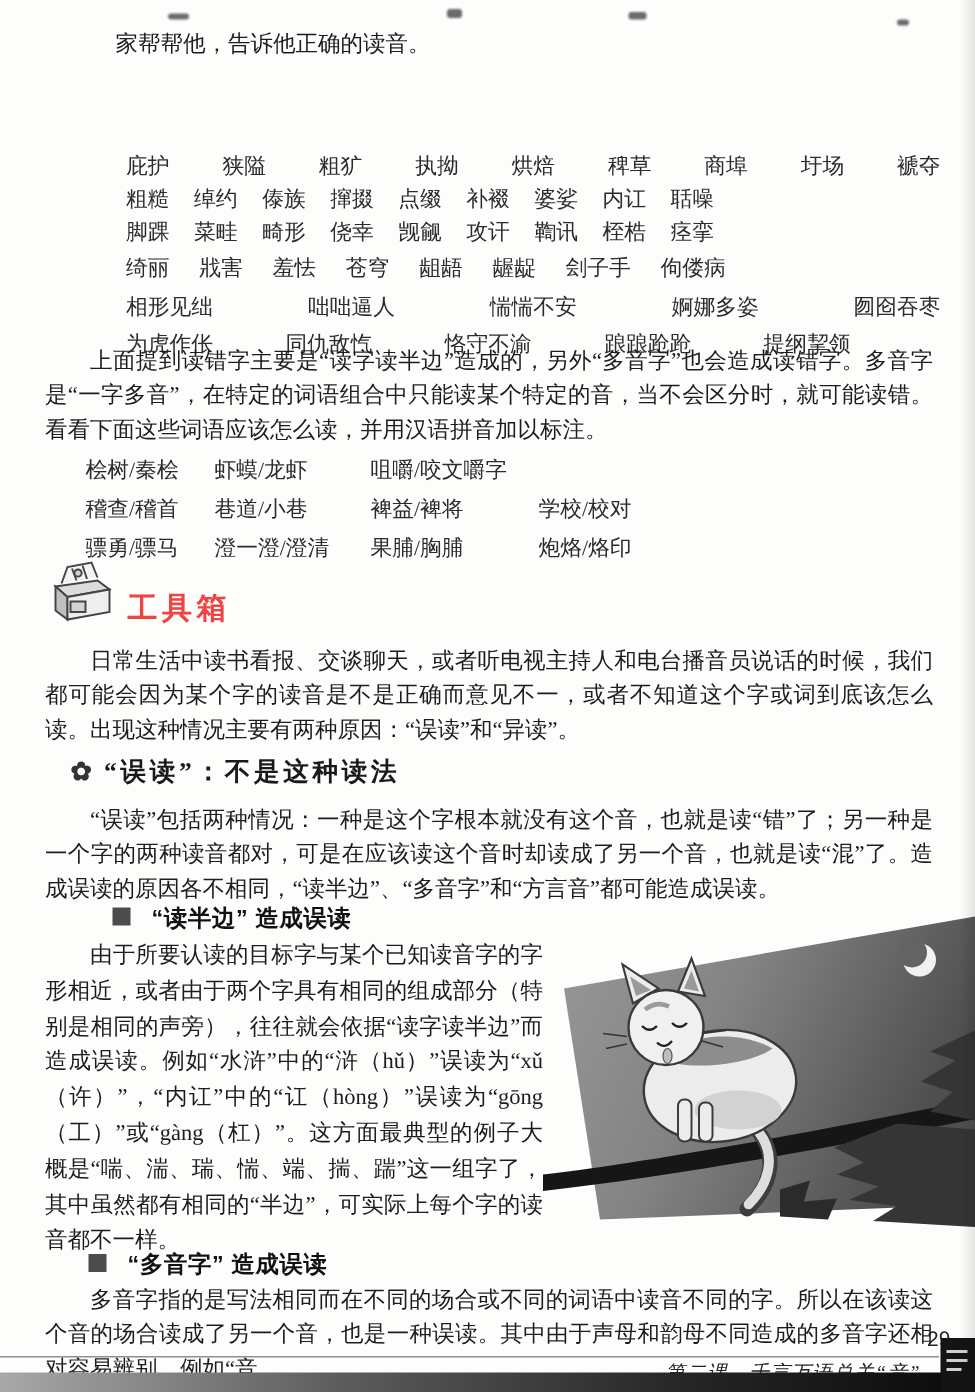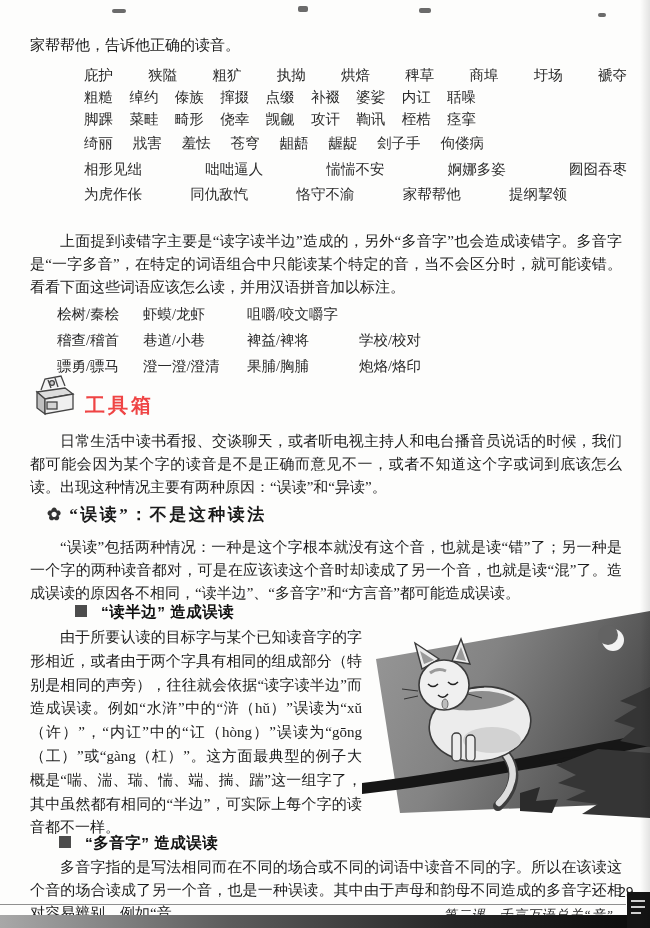--- a/index.html
+++ b/index.html
@@ -12,21 +12,21 @@
   .artifact{position:absolute;background:#6b6b6b;border-radius:2px;filter:blur(.6px);}
   .edge-shade{position:absolute;top:0;right:0;width:10px;height:100%;
     background:linear-gradient(to right,rgba(0,0,0,0),rgba(0,0,0,0.10));}
   
   .bodytext{position:absolute;left:30px;width:592px;font-size:15px;line-height:23px;
     text-align:justify;text-indent:2em;margin:0;}
   .no-indent{text-indent:0;width:auto;}
   
   .wordgrid{position:absolute;top:64px;left:84px;font-size:14.5px;color:#2b2b2b;}
   .word-row{display:flex;justify-content:space-between;height:22px;line-height:22px;white-space:nowrap;}
-  .wr0{width:543px;}
+  .wr0{width:543px;margin-top:36px;}
   .wr1{width:392px;}
   .wr2{width:392px;}
   .wr3{width:392px;}
   .wr4{width:400px;margin-top:2px;}
   .wr5{width:543px;margin-top:4px;}
   .wr6{width:483px;margin-top:3px;}
   
   .pairgrid{position:absolute;top:301px;left:57px;font-size:14.5px;color:#2b2b2b;}
   .pair-row{display:grid;grid-template-columns:86px 104px 112px 1fr;height:26px;line-height:26px;white-space:nowrap;}
   
@@ -58,21 +58,21 @@
 </head>
 <body>
 
 <div class="page">
 
   <div class="artifact" style="top:9px;left:112px;width:14px;height:4px;"></div>
   <div class="artifact" style="top:6px;left:298px;width:10px;height:6px;"></div>
   <div class="artifact" style="top:8px;left:419px;width:12px;height:5px;"></div>
   <div class="artifact" style="top:13px;left:598px;width:8px;height:4px;"></div>
 
-  <p class="bodytext no-indent" style="top:34px;">家帮帮他，告诉他正确的读音。</p>
+  <p class="bodytext no-indent" style="top:19px;margin-left:47px;">家帮帮他，告诉他正确的读音。</p>
 
   <div class="wordgrid">
     <div class="word-row wr0">
         <span>庇护</span>
         <span>狭隘</span>
         <span>粗犷</span>
         <span>执拗</span>
         <span>烘焙</span>
         <span>稗草</span>
         <span>商埠</span>
@@ -115,21 +115,21 @@
         <span>相形见绌</span>
         <span>咄咄逼人</span>
         <span>惴惴不安</span>
         <span>婀娜多姿</span>
         <span>囫囵吞枣</span>
       </div>
     <div class="word-row wr6">
         <span>为虎作伥</span>
         <span>同仇敌忾</span>
         <span>恪守不渝</span>
-        <span>家帮帮他</span>
+        <span>踉踉跄跄</span>
         <span>提纲挈领</span>
       </div>
   </div>
 
   <p class="bodytext" style="top:230px;">上面提到读错字主要是“读字读半边”造成的，另外“多音字”也会造成读错字。多音字是“一字多音”，在特定的词语组合中只能读某个特定的音，当不会区分时，就可能读错。看看下面这些词语应该怎么读，并用汉语拼音加以标注。</p>
 
   <div class="pairgrid">
     <div class="pair-row">
         <span>桧树/秦桧</span>
         <span>虾蟆/龙虾</span>

